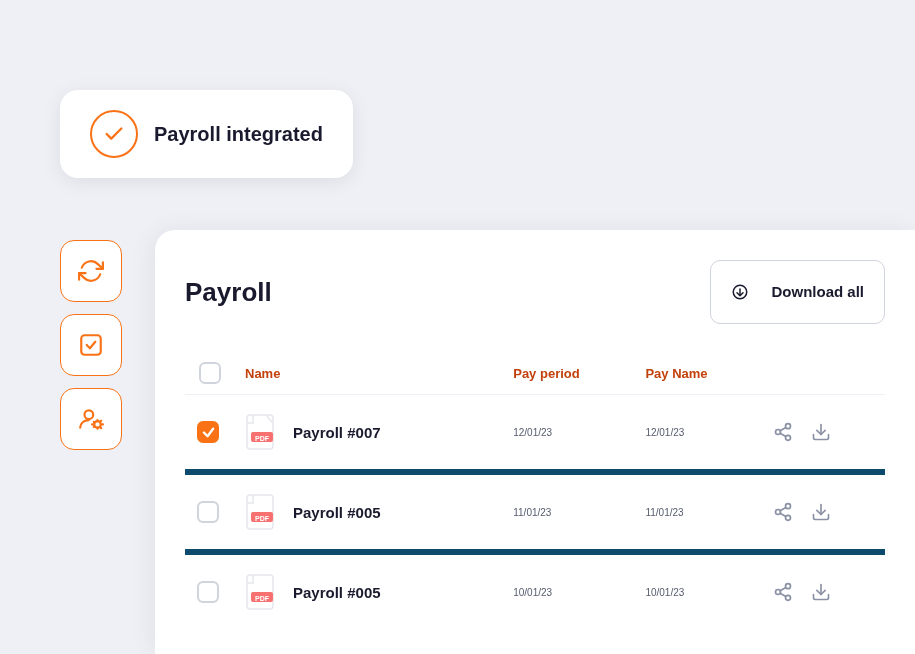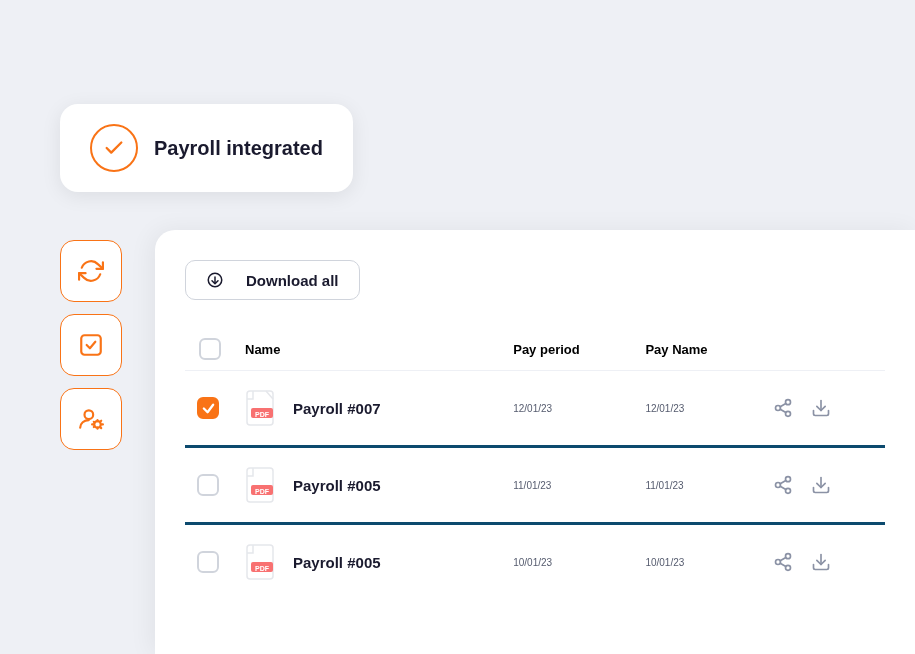--- a/index.html
+++ b/index.html
@@ -9,21 +9,21 @@
       height: 654px;
       background: #eef0f5;
       font-family: -apple-system, BlinkMacSystemFont, 'Segoe UI', sans-serif;
       overflow: hidden;
       position: relative;
     }
 
     
     .integration-badge {
       position: absolute;
-      top: 104px;
+      top: 90px;
       left: 60px;
       background: #fff;
       border-radius: 18px;
       padding: 20px 30px;
       display: flex;
       align-items: center;
       gap: 16px;
       box-shadow: 0 4px 20px rgba(0,0,0,0.08);
       z-index: 10;
     }
@@ -105,25 +105,25 @@
     }
 
     .panel-title {
       font-size: 26px;
       font-weight: 800;
       color: #1a1a2e;
     }
 
     .download-all-btn {
       display: flex;
-      align-items: flex-end;
+      align-items: flex-start;
       gap: 22px;
       border: 1.5px solid #d0d4dc;
       border-radius: 10px;
-      padding: 10px 20px;
+      padding: 22px 20px;
       background: #fff;
       cursor: pointer;
       font-size: 15px;
       font-weight: 600;
       color: #1a1a2e;
     }
 
     .download-all-btn svg {
       width: 18px;
       height: 18px;
@@ -137,31 +137,31 @@
     
     .payroll-table {
       width: 100%;
       border-collapse: collapse;
     }
 
     .payroll-table thead tr th {
       text-align: left;
       font-size: 13px;
       font-weight: 600;
-      color: #000000;
+      color: #c2410c;
       padding: 10px 12px;
       border-bottom: 1px solid #eef0f5;
     }
 
     .payroll-table thead tr th:first-child {
       width: 44px;
     }
 
     .payroll-table tbody tr {
-      border-bottom: 3px solid #0c4a6e;
+      border-bottom: 6px solid #0c4a6e;
     }
 
     .payroll-table tbody tr:last-child {
       border-bottom: none;
     }
 
     .payroll-table tbody tr td {
       padding: 18px 12px;
       vertical-align: middle;
     }
@@ -298,20 +298,21 @@
       <circle cx="10" cy="8" r="4"></circle>
       <path d="M2 20c0-4 3.6-7 8-7"></path>
       <circle cx="18" cy="17" r="3"></circle>
       <path d="M18 14v-1M18 20v1M15.27 15.27l-.7-.7M21.43 20.43l-.7-.7M14 17h-1M22 17h1M15.27 18.73l-.7.7M21.43 13.57l-.7.7"></path>
     </svg>
   </div>
 </div>
 
 <div class="main-panel">
   <div class="panel-header">
+    <span class="panel-title">Payroll</span>
     <button class="download-all-btn">
       <svg viewBox="0 0 24 24">
         <circle cx="12" cy="12" r="9"></circle>
         <polyline points="12 8 12 16"></polyline>
         <polyline points="8 13 12 17 16 13"></polyline>
       </svg>
       <span>Download all</span>
     </button>
   </div>
 

